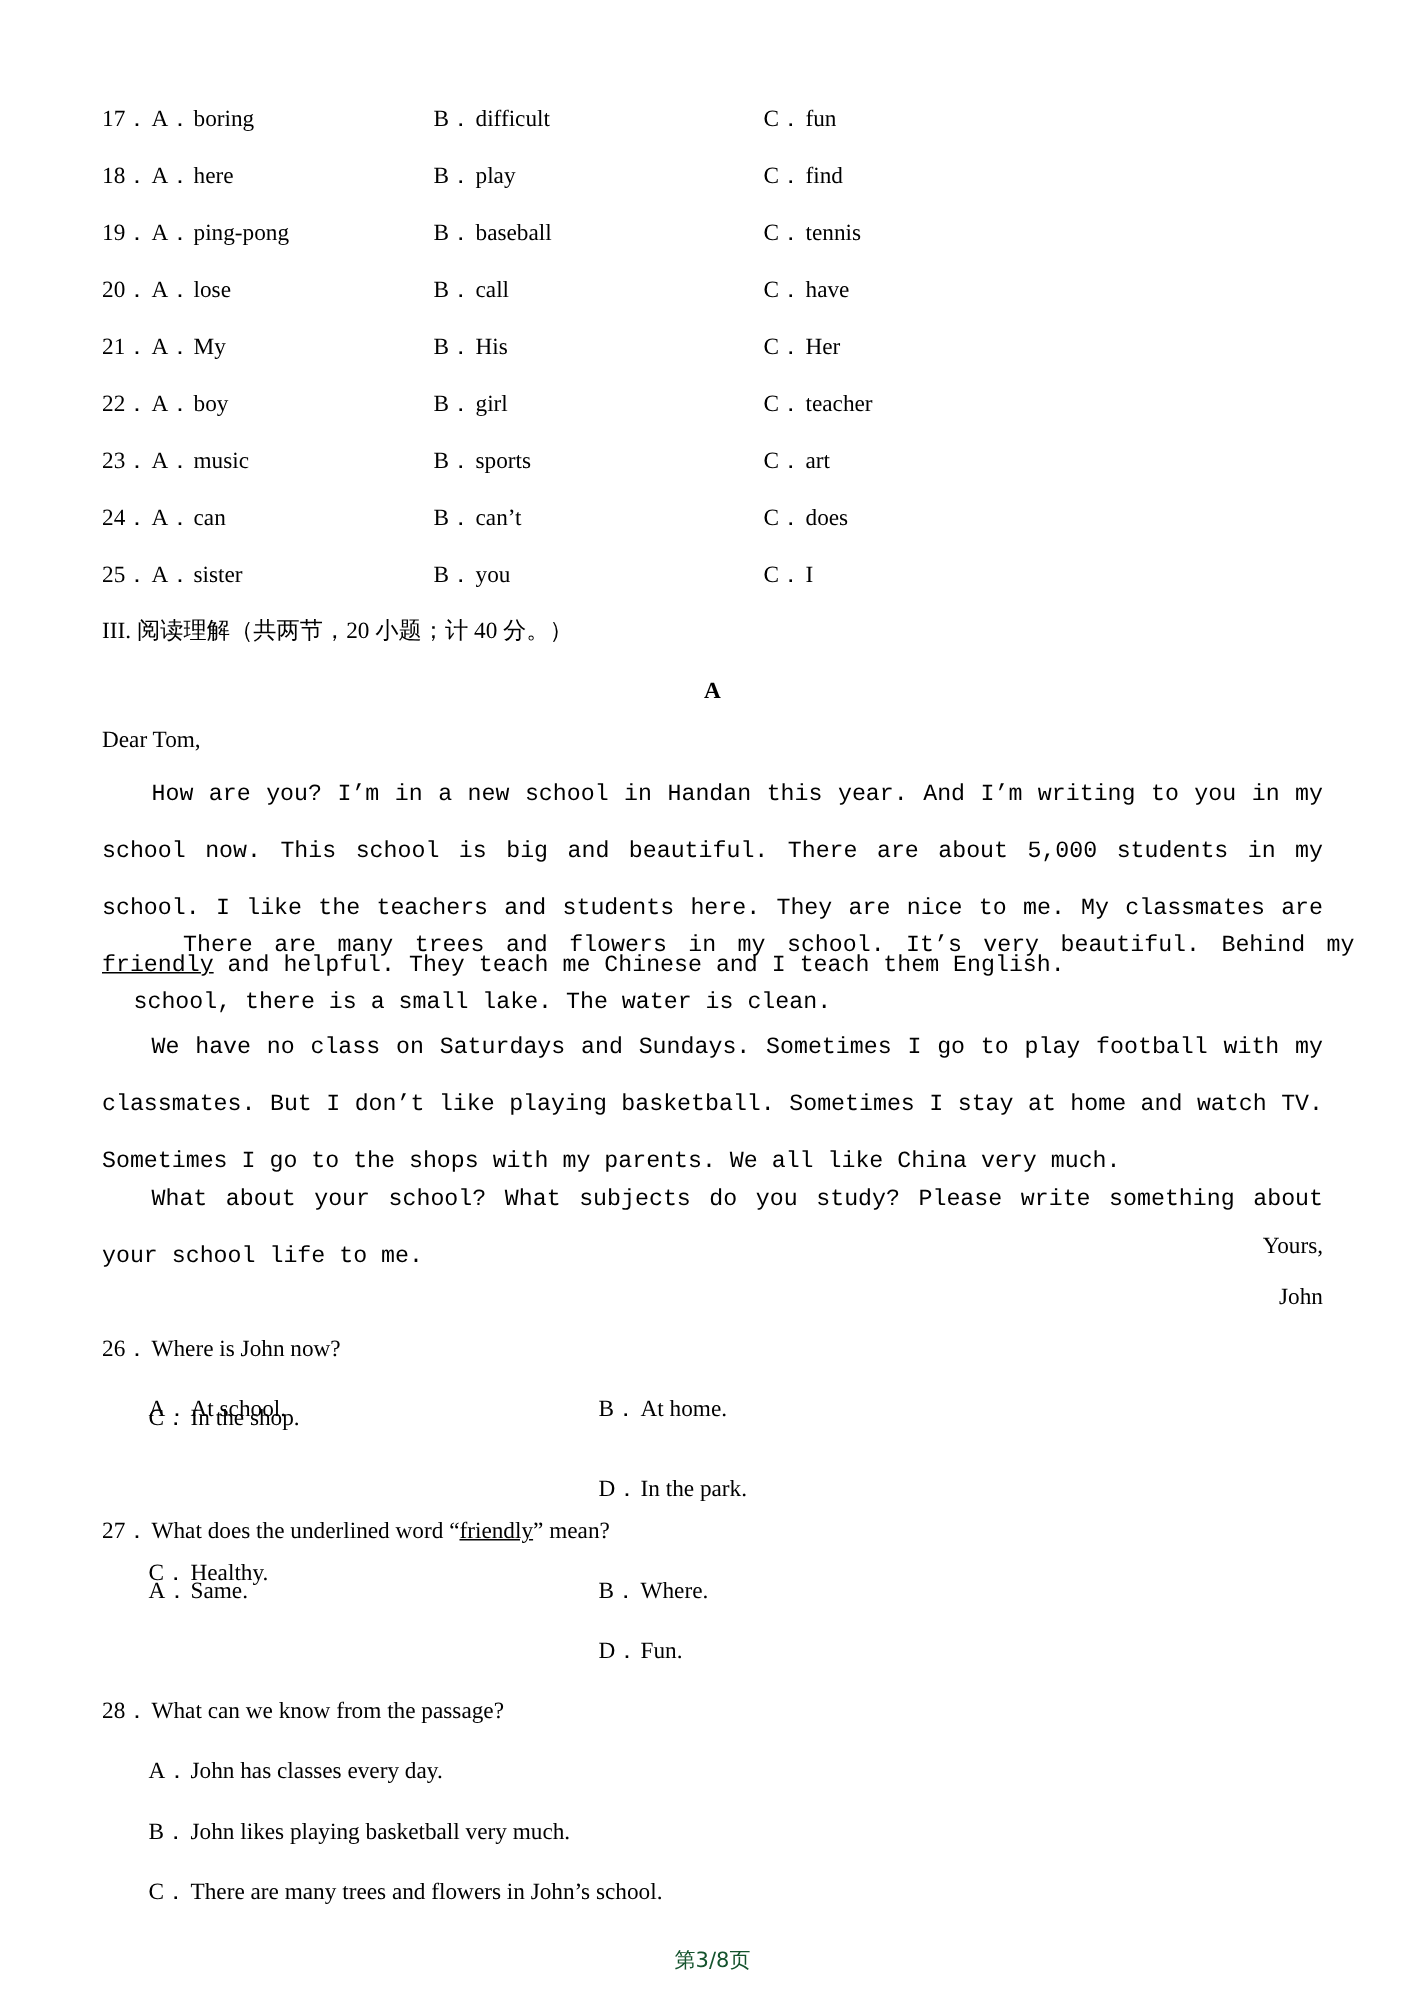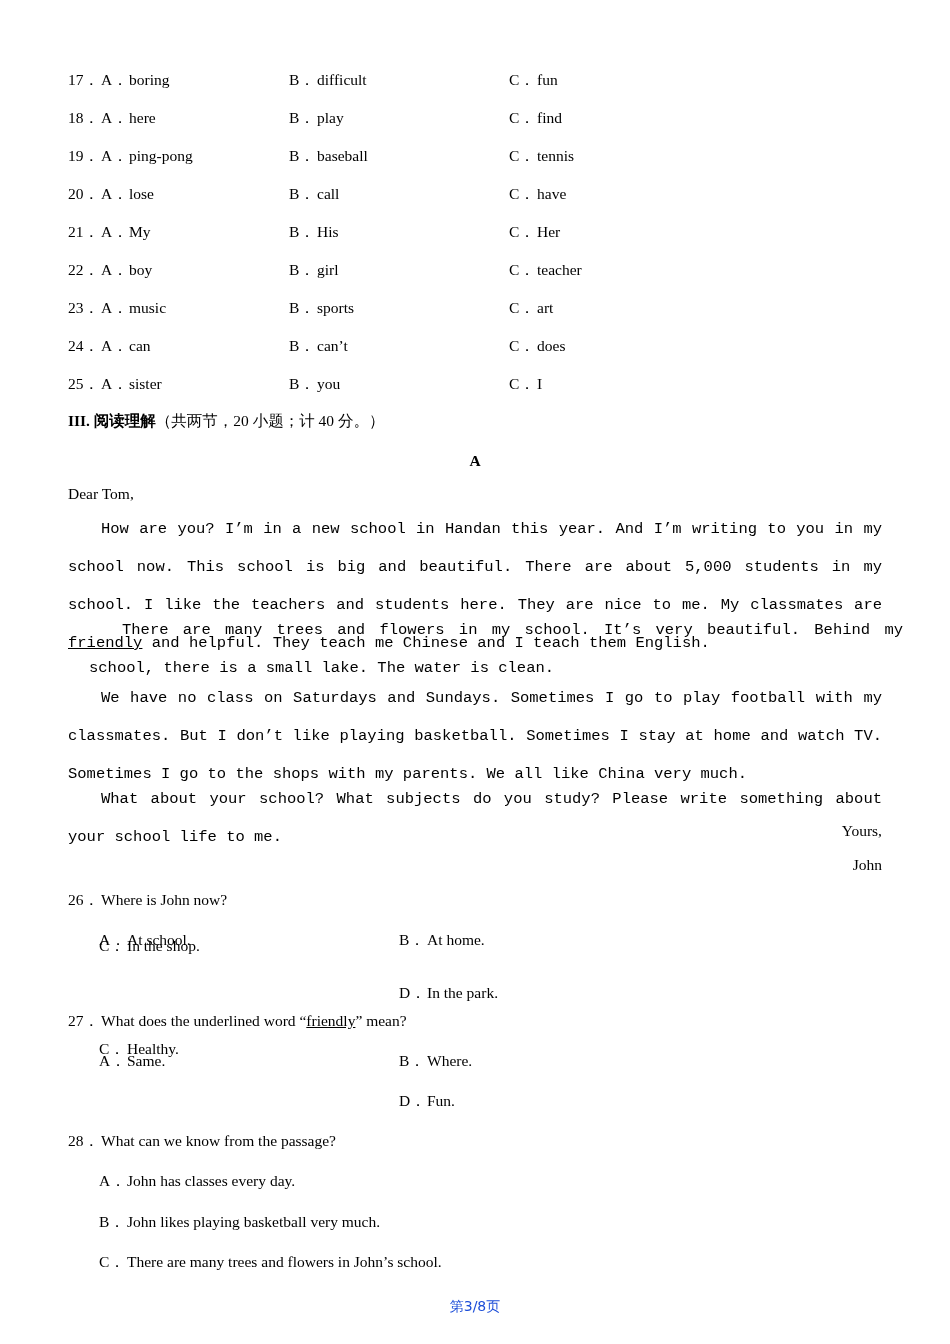--- a/index.html
+++ b/index.html
@@ -9,35 +9,35 @@
     color: #000; font-size: 15.5px;
   }
   .abs { position: absolute; white-space: nowrap; }
   .opt-row { position: absolute; left: 68px; height: 22px; line-height: 22px; width: 820px; }
   .opt-row .num { position: absolute; left: 0; }
   .opt-row .ca { position: absolute; left: 33px; }
   .opt-row .cb { position: absolute; left: 221px; }
   .opt-row .cc { position: absolute; left: 441px; }
   .lbl { display: inline-block; width: 28px; }
   .section-head { left: 68px; top: 410px; line-height: 22px; }
-  .section-head b { font-weight: bold; }
+  .section-head b { font-weight: normal; }
   .passage-title { left: 0; width: 950px; text-align: center; top: 450px; font-weight: bold; line-height: 22px; }
   .para {
     position: absolute; left: 68px; width: 814px;
     line-height: 38px; text-align: justify; text-align-last: left; font-family: Liberation Mono, monospace;
   }
   .indent { text-indent: 33px; }
   .u { text-decoration: underline; }
   .right { position: absolute; left: 68px; width: 814px; text-align: right; line-height: 22px; }
   .q { position: absolute; left: 68px; line-height: 22px; }
   .q .qn { display: inline-block; width: 33px; }
   .qopt { position: absolute; line-height: 22px; font-family: Liberation Serif, serif; }
   .qopt .lbl2 { display: inline-block; width: 28px; }
   .footer { left: 0; width: 950px; text-align: center; top: 1298px; font-size: 14px;
-    font-family: "DejaVu Sans", sans-serif; color: #1d4ed8; }
+    font-family: "DejaVu Sans", sans-serif; color: #14532d; }
 </style>
 </head>
 <body>
 
 <div>
   <div class="opt-row" style="top:69px">
     <span class="num">17．</span>
     <span class="ca"><span class="lbl">A．</span><span>boring</span></span>
     <span class="cb"><span class="lbl">B．</span><span>difficult</span></span>
     <span class="cc"><span class="lbl">C．</span><span>fun</span></span>

